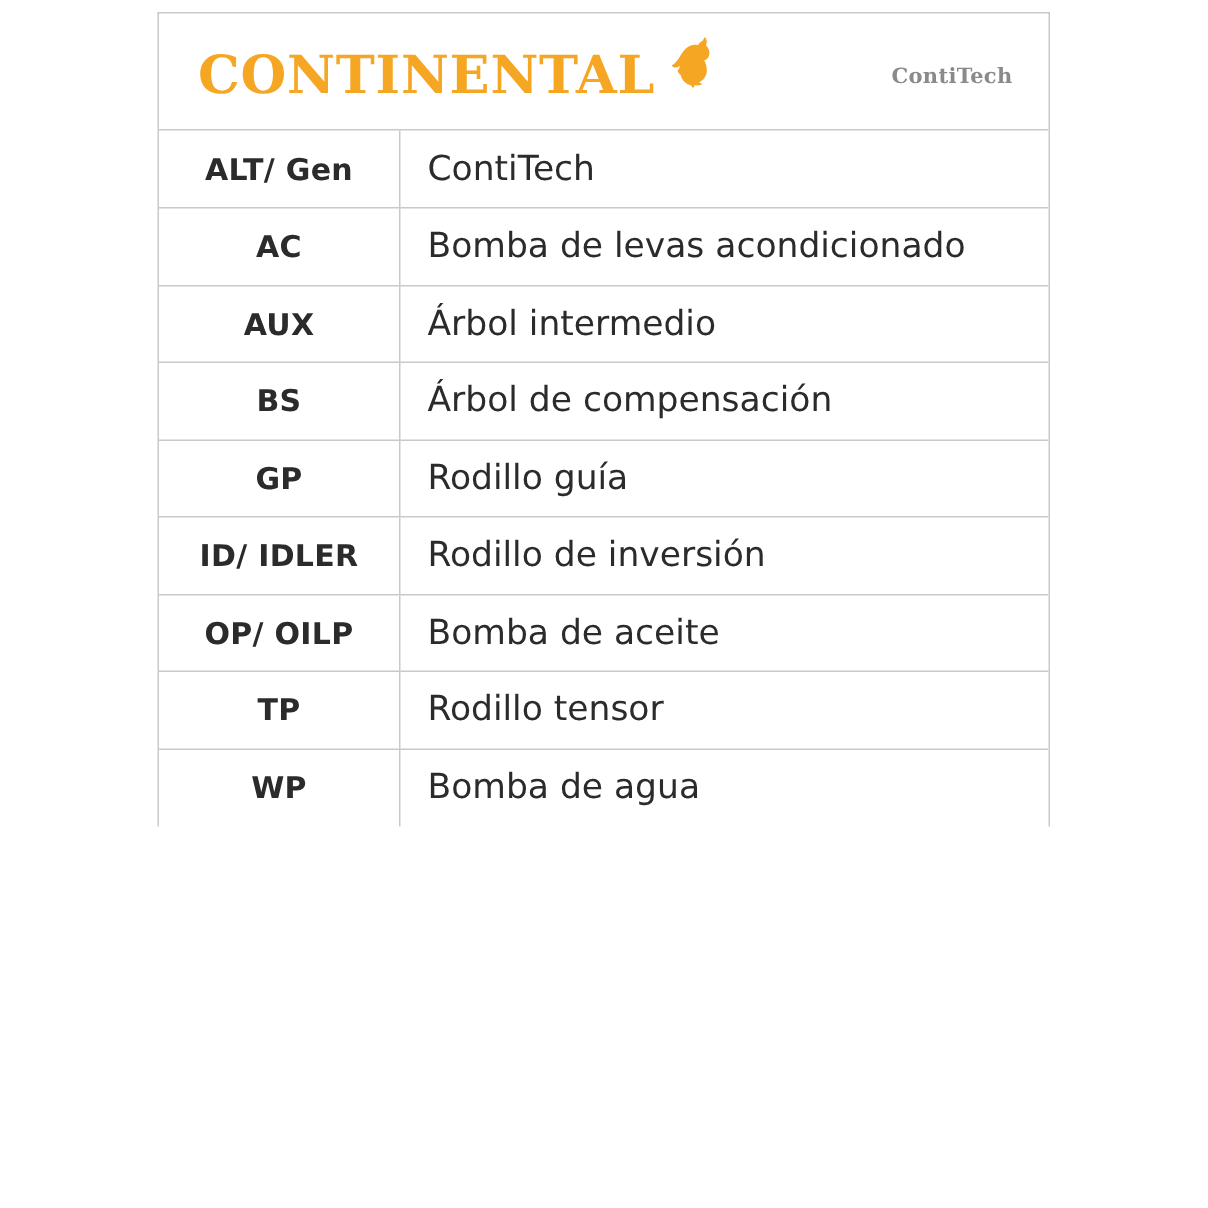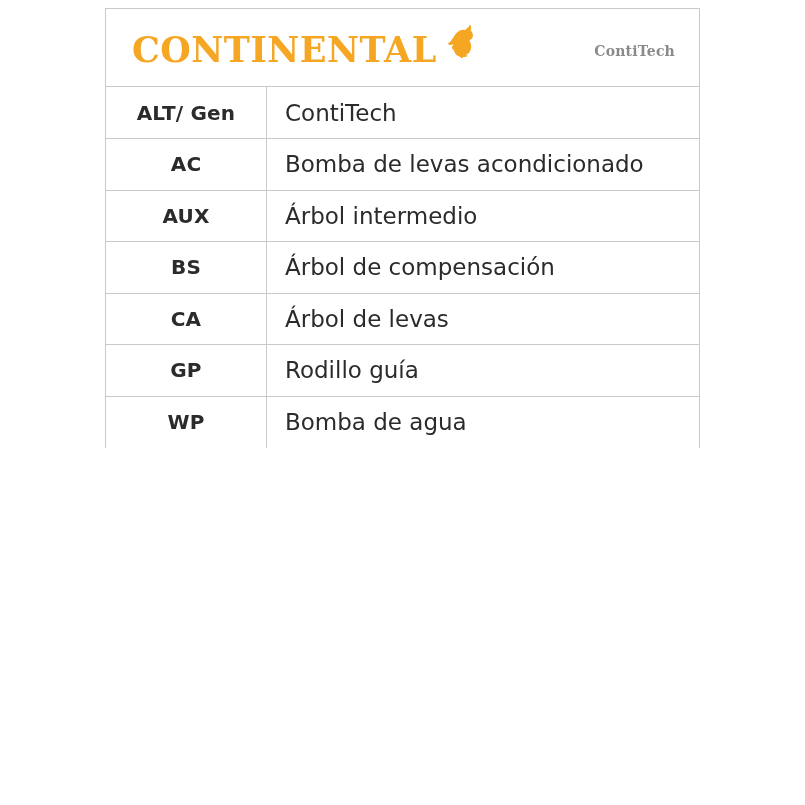--- a/index.html
+++ b/index.html
@@ -135,26 +135,34 @@
         </tr>
         <tr>
           <td class="col-code">AUX</td>
           <td class="col-desc">Árbol intermedio</td>
         </tr>
         <tr>
           <td class="col-code">BS</td>
           <td class="col-desc">Árbol de compensación</td>
         </tr>
         <tr>
-          <td class="col-code">CA</td>
-          <td class="col-desc">Árbol de levas</td>
+          <td class="col-code">GP</td>
+          <td class="col-desc">Rodillo guía</td>
         </tr>
         <tr>
-          <td class="col-code">GP</td>
-          <td class="col-desc">Rodillo guía</td>
+          <td class="col-code">ID/ IDLER</td>
+          <td class="col-desc">Rodillo de inversión</td>
+        </tr>
+        <tr>
+          <td class="col-code">OP/ OILP</td>
+          <td class="col-desc">Bomba de aceite</td>
+        </tr>
+        <tr>
+          <td class="col-code">TP</td>
+          <td class="col-desc">Rodillo tensor</td>
         </tr>
         <tr class="last-row">
           <td class="col-code">WP</td>
           <td class="col-desc">Bomba de agua</td>
         </tr>
       </tbody>
     </table>
 
   </div>
 </div>

